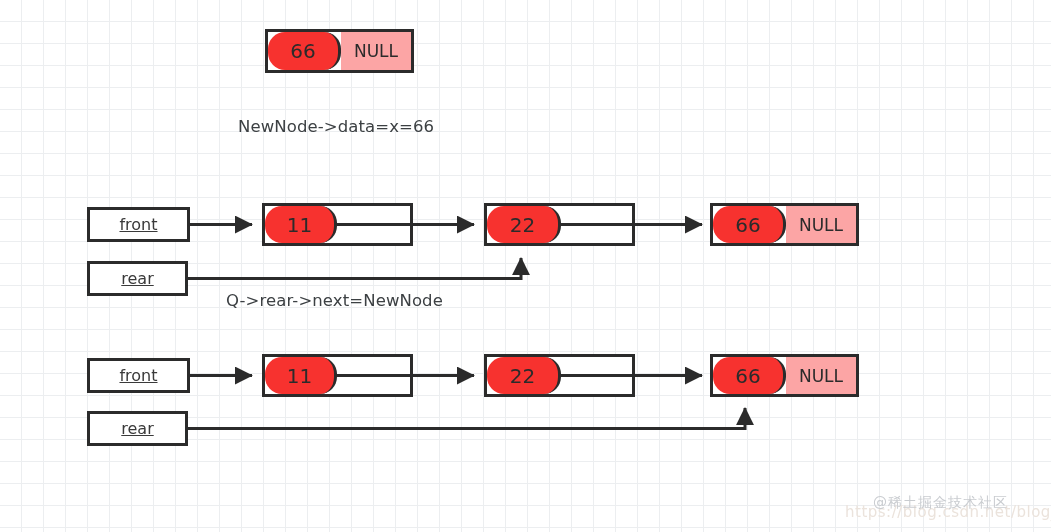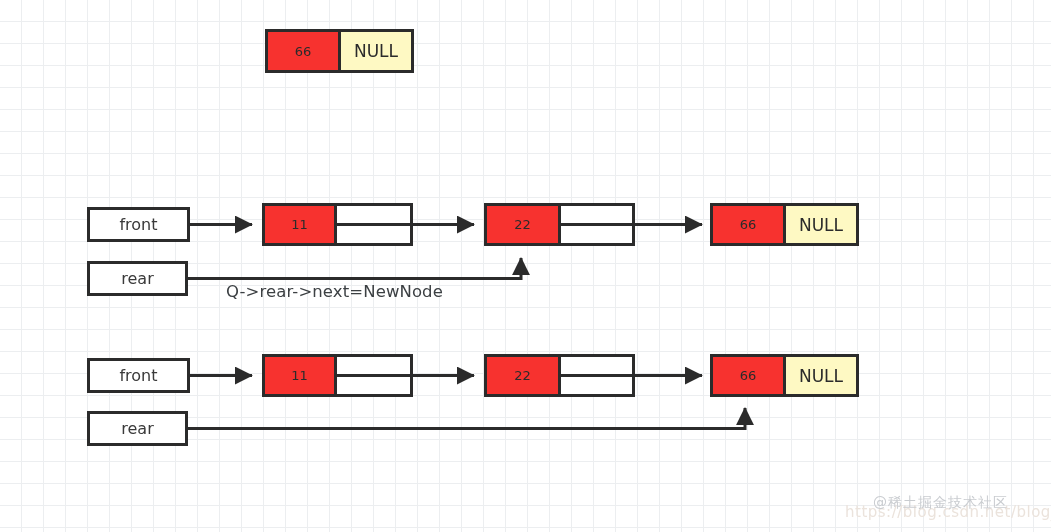--- a/index.html
+++ b/index.html
@@ -29,26 +29,27 @@
     box-sizing: border-box;
     border: 3px solid #2b2b2b;
     background: #ffffff;
     display: flex;
     align-items: stretch;
   }
   .node .data-cell {
     box-sizing: border-box;
     background: #f7322f;
     color: #2b2b2b;
-    font-size: 13px;
+    font-size: 20px;
     display: flex;
     align-items: center;
     justify-content: center;
     border-right: 3px solid #2b2b2b;
     flex: 0 0 auto;
+    border-radius: 17px;
   }
   .node .ptr-cell {
     box-sizing: border-box;
     flex: 1 1 auto;
     position: relative;
     background: #ffffff;
   }
   
   .node.split .ptr-cell::after {
     content: "";
@@ -61,34 +62,35 @@
     background: #2b2b2b;
   }
   .node .null-text {
     box-sizing: border-box;
     flex: 1 1 auto;
     display: flex;
     align-items: center;
     justify-content: center;
     font-size: 17px;
     color: #2b2b2b;
-    background: #fef9c3;
+    background: #fca5a5;
   }
 
   
   .labelbox {
     position: absolute;
     box-sizing: border-box;
     border: 3px solid #2b2b2b;
     background: #ffffff;
     display: flex;
     align-items: center;
     justify-content: center;
     font-size: 16px;
     color: #3a3a3a;
+    text-decoration: underline;
   }
 
   
   .annot {
     position: absolute;
     font-size: 16.5px;
     color: #3c4043;
     white-space: pre;
     line-height: 22px;
     letter-spacing: 0.1px;
@@ -150,41 +152,42 @@
     <line x1="634" y1="375.5" x2="702" y2="375.5" stroke="#2b2b2b" stroke-width="3" marker-end="url(#arrowR)"></line>
 
     <path d="M 188 428.5 L 745 428.5 L 745 408" fill="none" stroke="#2b2b2b" stroke-width="3" marker-end="url(#arrowU)"></path>
   </svg>
 
   <div class="node" style="left:265px; top:29px; width:149px; height:44px;">
     <div class="data-cell" style="width:73px;">66</div>
     <div class="null-text">NULL</div>
   </div>
 
+  <div class="annot" style="left:238px; top:116px;">NewNode-&gt;data=x=66</div>
 
   <div class="labelbox" style="left:87px; top:207px; width:103px; height:35px;">front</div>
 
   <div class="labelbox" style="left:87px; top:261px; width:101px; height:35px;">rear</div>
 
   <div class="node split" style="left:262px; top:203px; width:151px; height:43px;">
     <div class="data-cell" style="width:72px;">11</div>
     <div class="ptr-cell"></div>
   </div>
 
   <div class="node split" style="left:484px; top:203px; width:151px; height:43px;">
     <div class="data-cell" style="width:74px;">22</div>
     <div class="ptr-cell"></div>
   </div>
 
   <div class="node" style="left:710px; top:203px; width:149px; height:43px;">
     <div class="data-cell" style="width:73px;">66</div>
     <div class="null-text">NULL</div>
   </div>
 
-  <div class="annot" style="left:226px; top:281px;text-align:center;">Q-&gt;rear-&gt;next=NewNode</div>
+  <div class="annot" style="left:226px; top:290px;text-align:center;">Q-&gt;rear-&gt;next=NewNode</div>
 
   <div class="labelbox" style="left:87px; top:358px; width:103px; height:35px;">front</div>
 
   <div class="labelbox" style="left:87px; top:411px; width:101px; height:35px;">rear</div>
 
   <div class="node split" style="left:262px; top:354px; width:151px; height:43px;">
     <div class="data-cell" style="width:72px;">11</div>
     <div class="ptr-cell"></div>
   </div>
 

